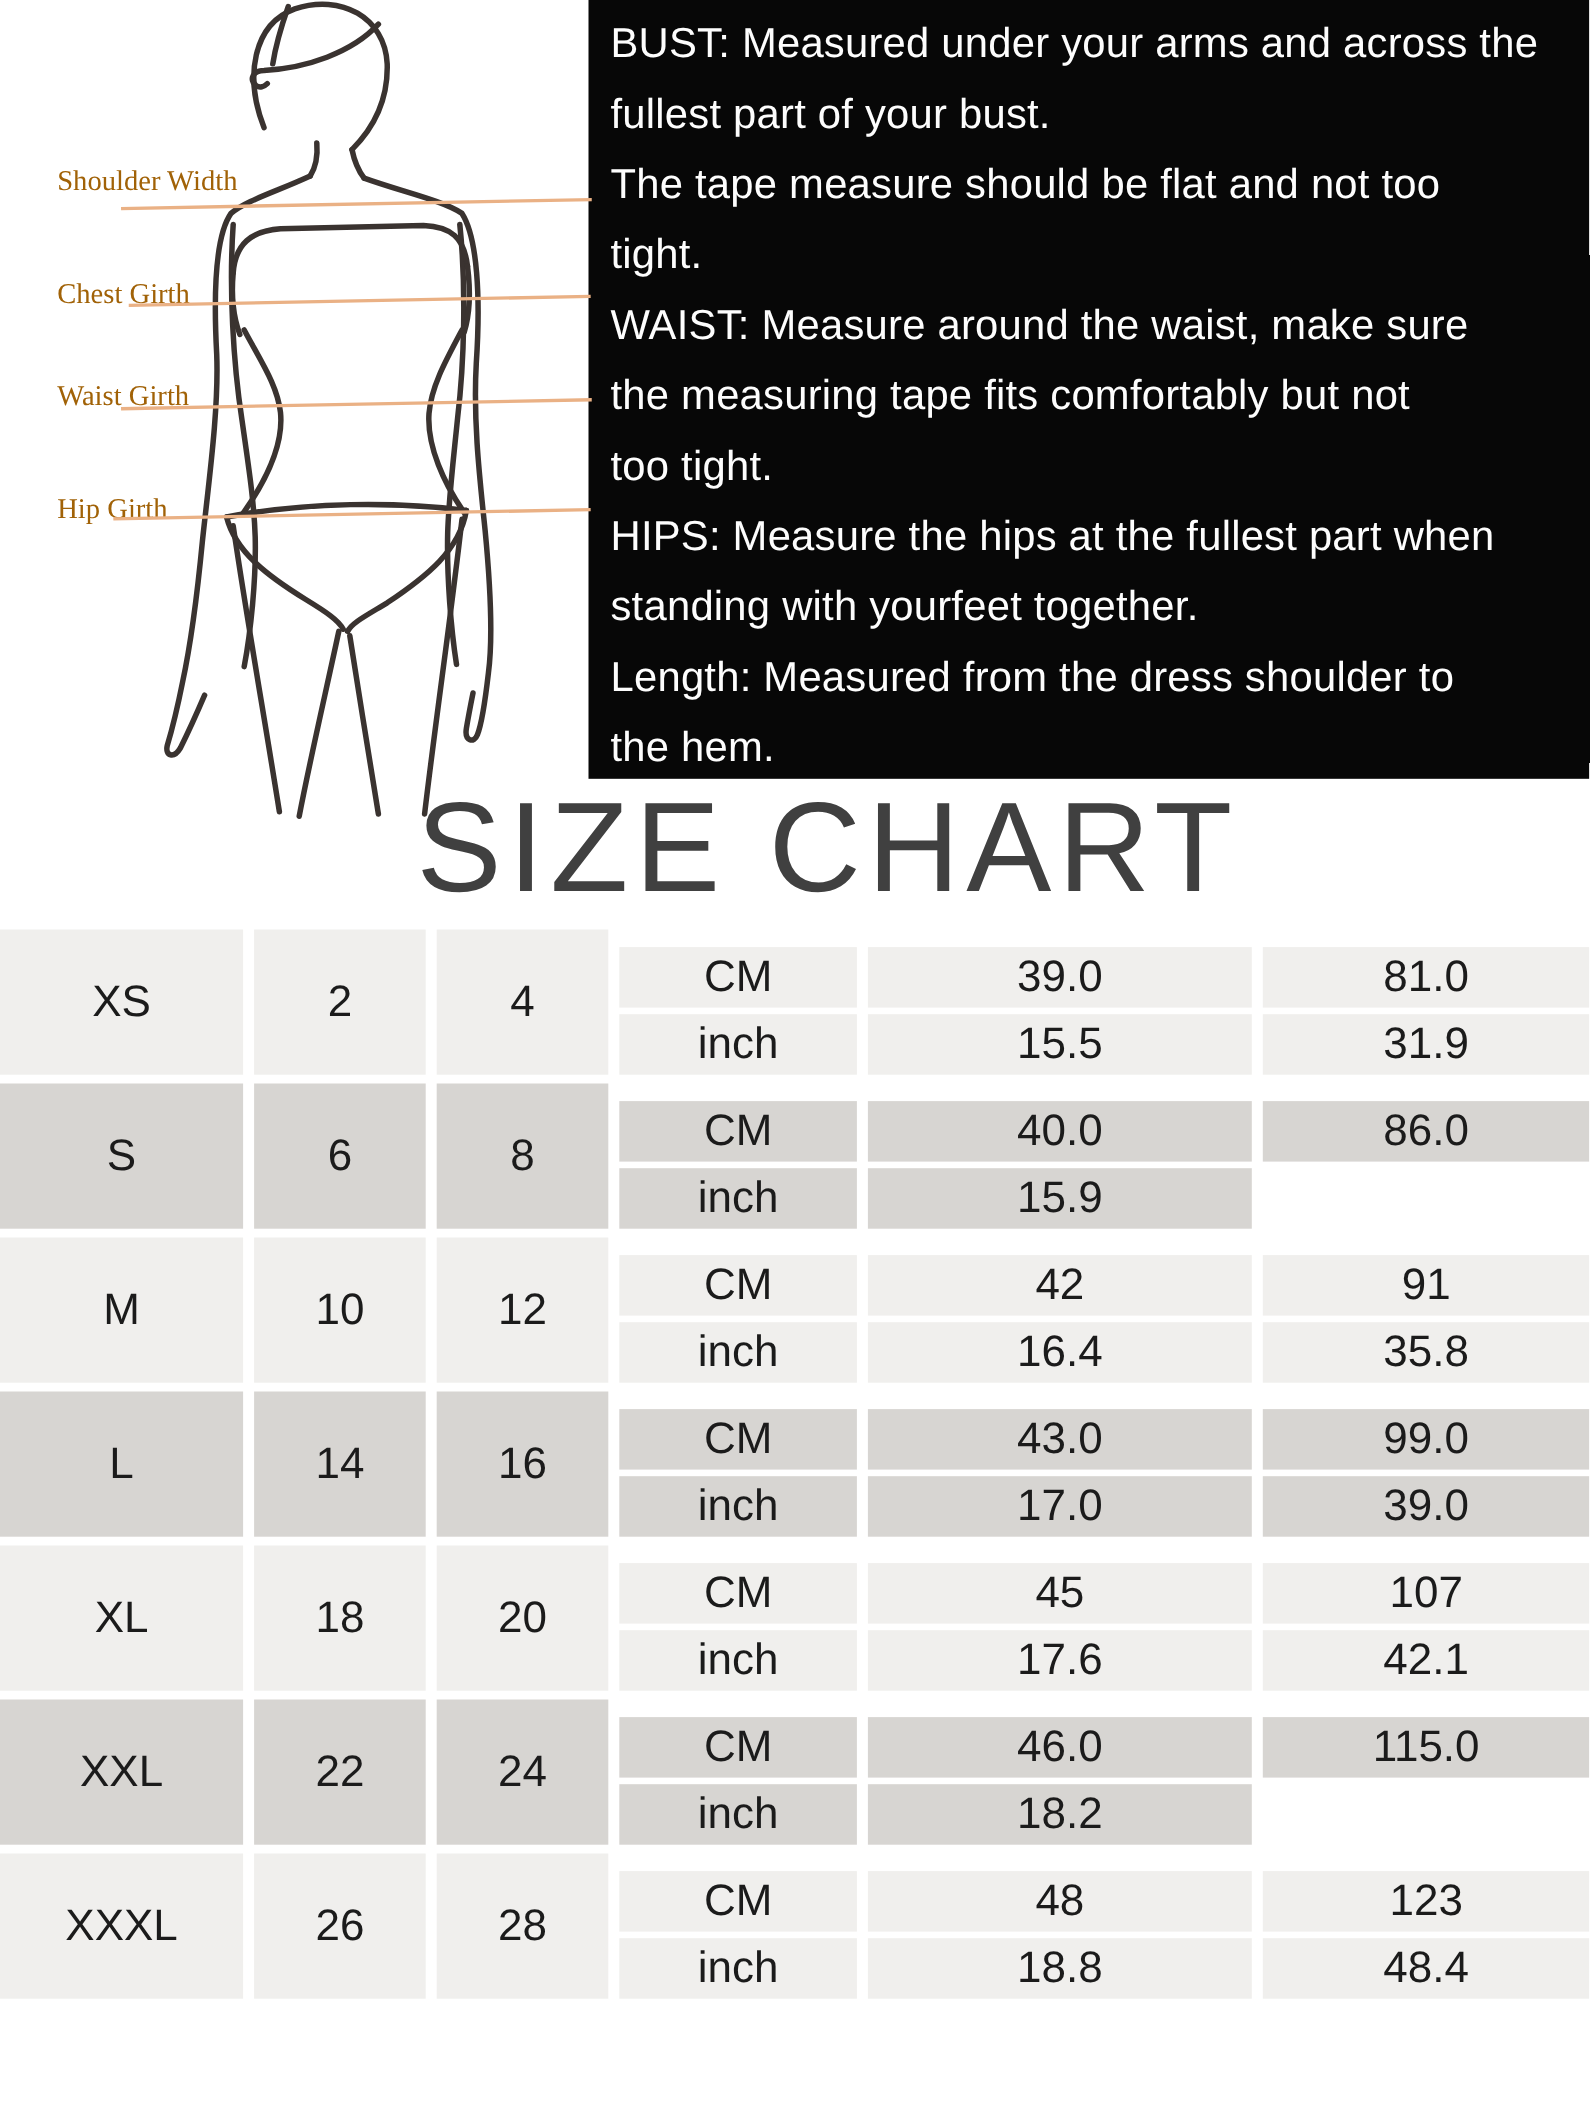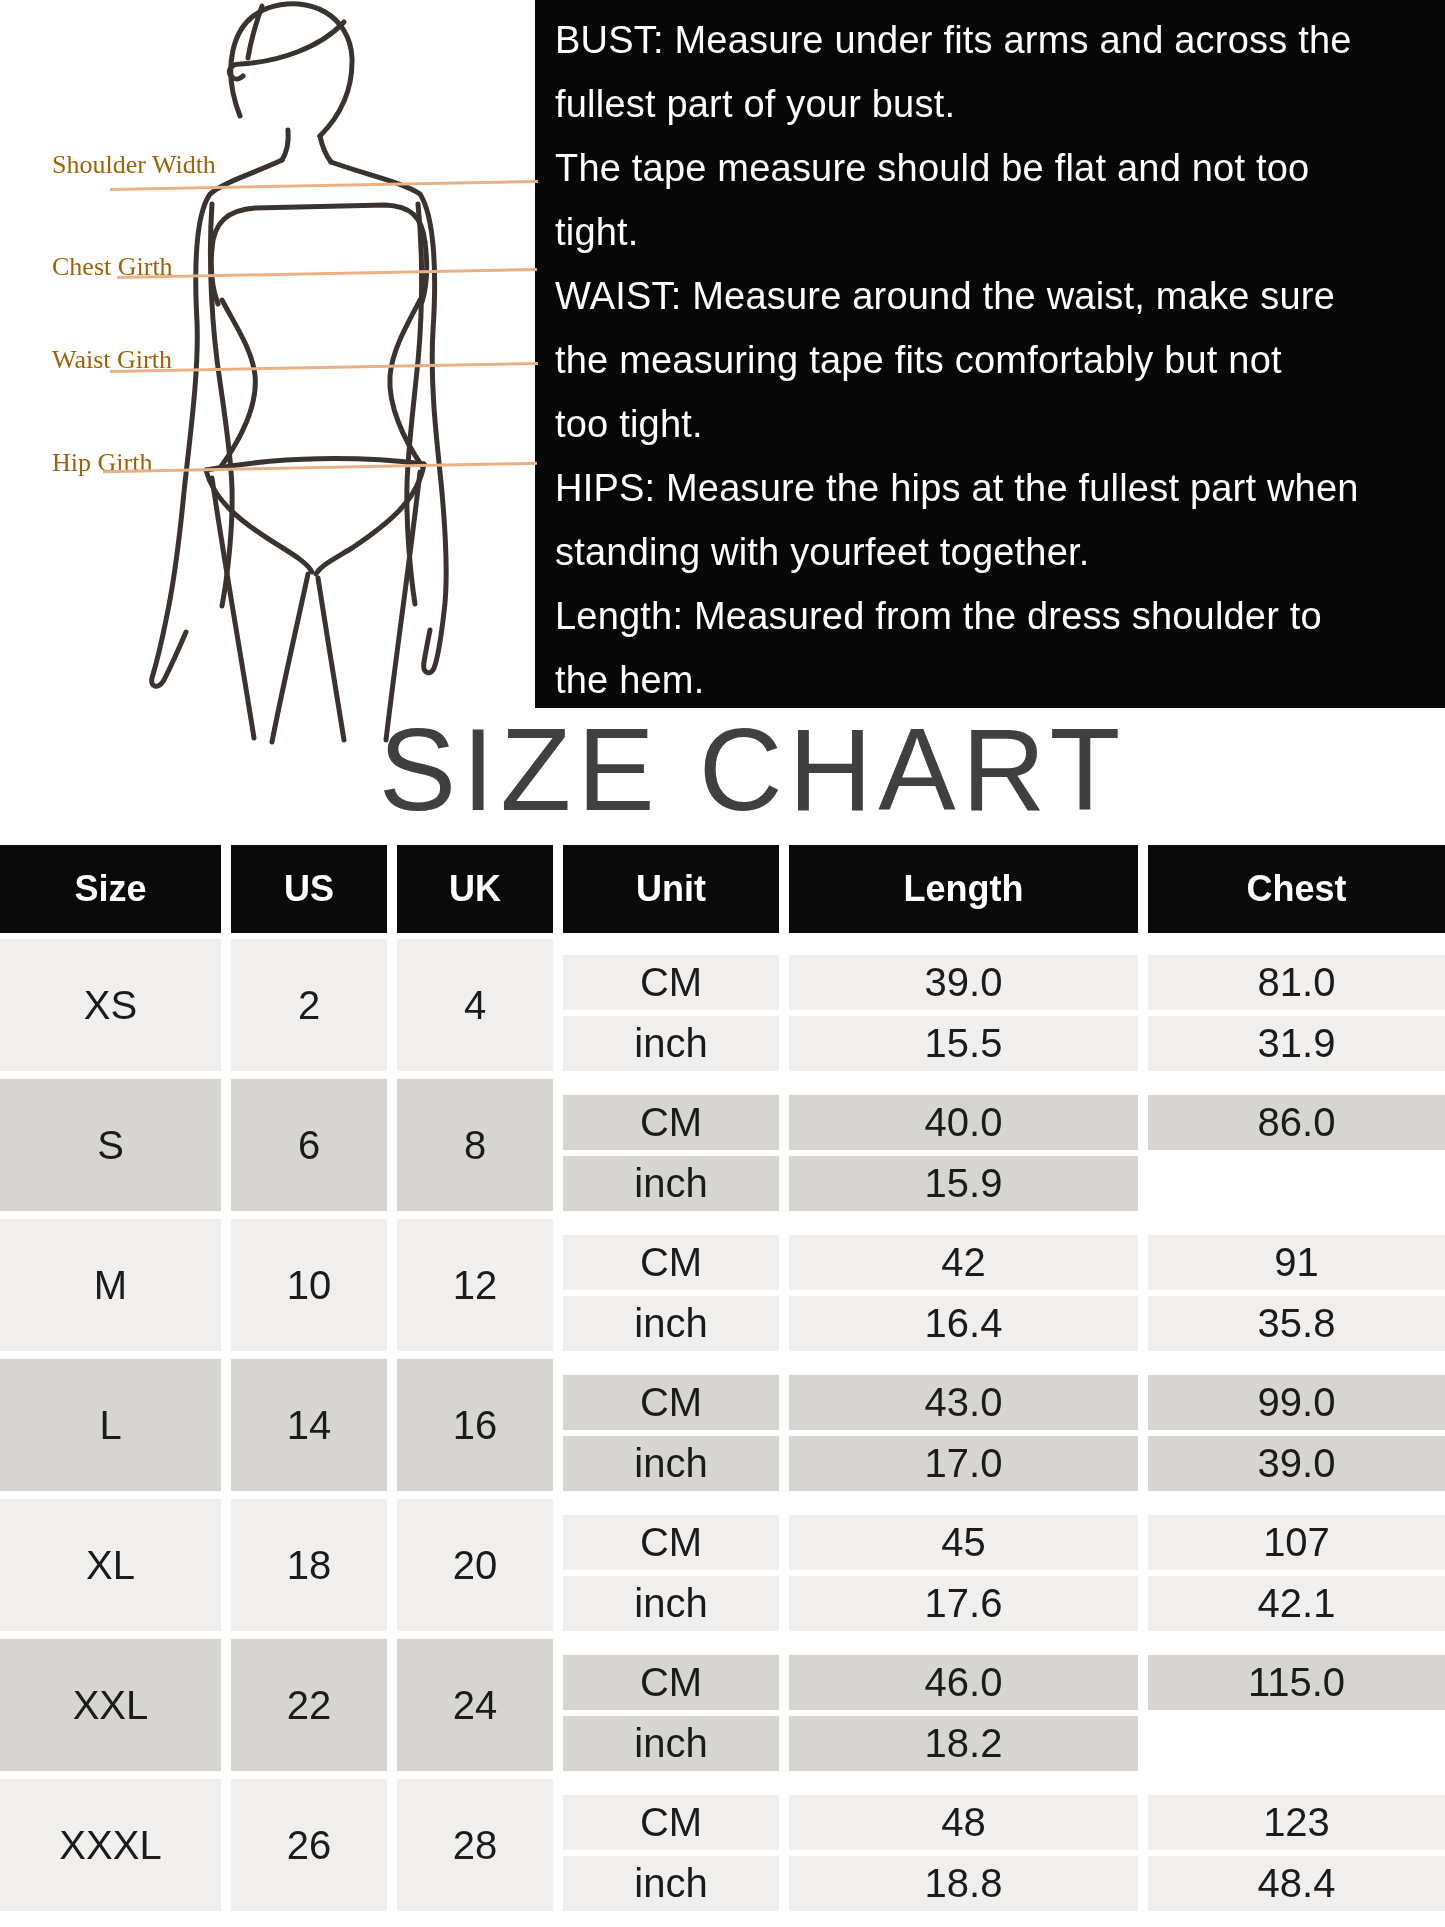--- a/index.html
+++ b/index.html
@@ -98,48 +98,40 @@
       <div class="measure-line" style="left:117px;top:272px;width:420px"></div>
 
       <div class="measure-label" style="left:52px;top:345px">Waist Girth</div>
       <div class="measure-line" style="left:110px;top:366px;width:428px"></div>
 
       <div class="measure-label" style="left:52px;top:448px">Hip Girth</div>
       <div class="measure-line" style="left:103px;top:466px;width:434px"></div>
     </div>
 
     <div class="info-box">
-      <div class="info-line">BUST: Measure under fits arms and across the</div>
+      <div class="info-line">BUST: Measured under your arms and across the</div>
       <div class="info-line">fullest part of your bust.</div>
       <div class="info-line">The tape measure should be flat and not too</div>
       <div class="info-line">tight.</div>
       <div class="info-line">WAIST: Measure around the waist, make sure</div>
       <div class="info-line">the measuring tape fits comfortably but not</div>
       <div class="info-line">too tight.</div>
       <div class="info-line">HIPS: Measure the hips at the fullest part when</div>
       <div class="info-line">standing with yourfeet together.</div>
       <div class="info-line">Length: Measured from the dress shoulder to</div>
       <div class="info-line">the hem.</div>
     </div>
   </div>
 
   <div class="title-wrap">
     <span class="title-text">SIZE CHART</span>
   </div>
 
   <div class="size-table">
 
-    <div class="t-row header-row">
-      <div class="h-cell w-size">Size</div>
-      <div class="h-cell w-us">US</div>
-      <div class="h-cell w-uk">UK</div>
-      <div class="h-cell w-unit">Unit</div>
-      <div class="h-cell w-length">Length</div>
-      <div class="h-cell w-chest last">Chest</div>
-    </div>
 
     <div class="group light">
       <div class="g-cell w-size merged">XS</div>
       <div class="g-cell w-us merged">2</div>
       <div class="g-cell w-uk merged">4</div>
       <div class="g-right">
         <div class="sub-row">
           <div class="g-cell w-unit">CM</div>
           <div class="g-cell w-length">39.0</div>
           <div class="g-cell w-chest last">81.0</div>

